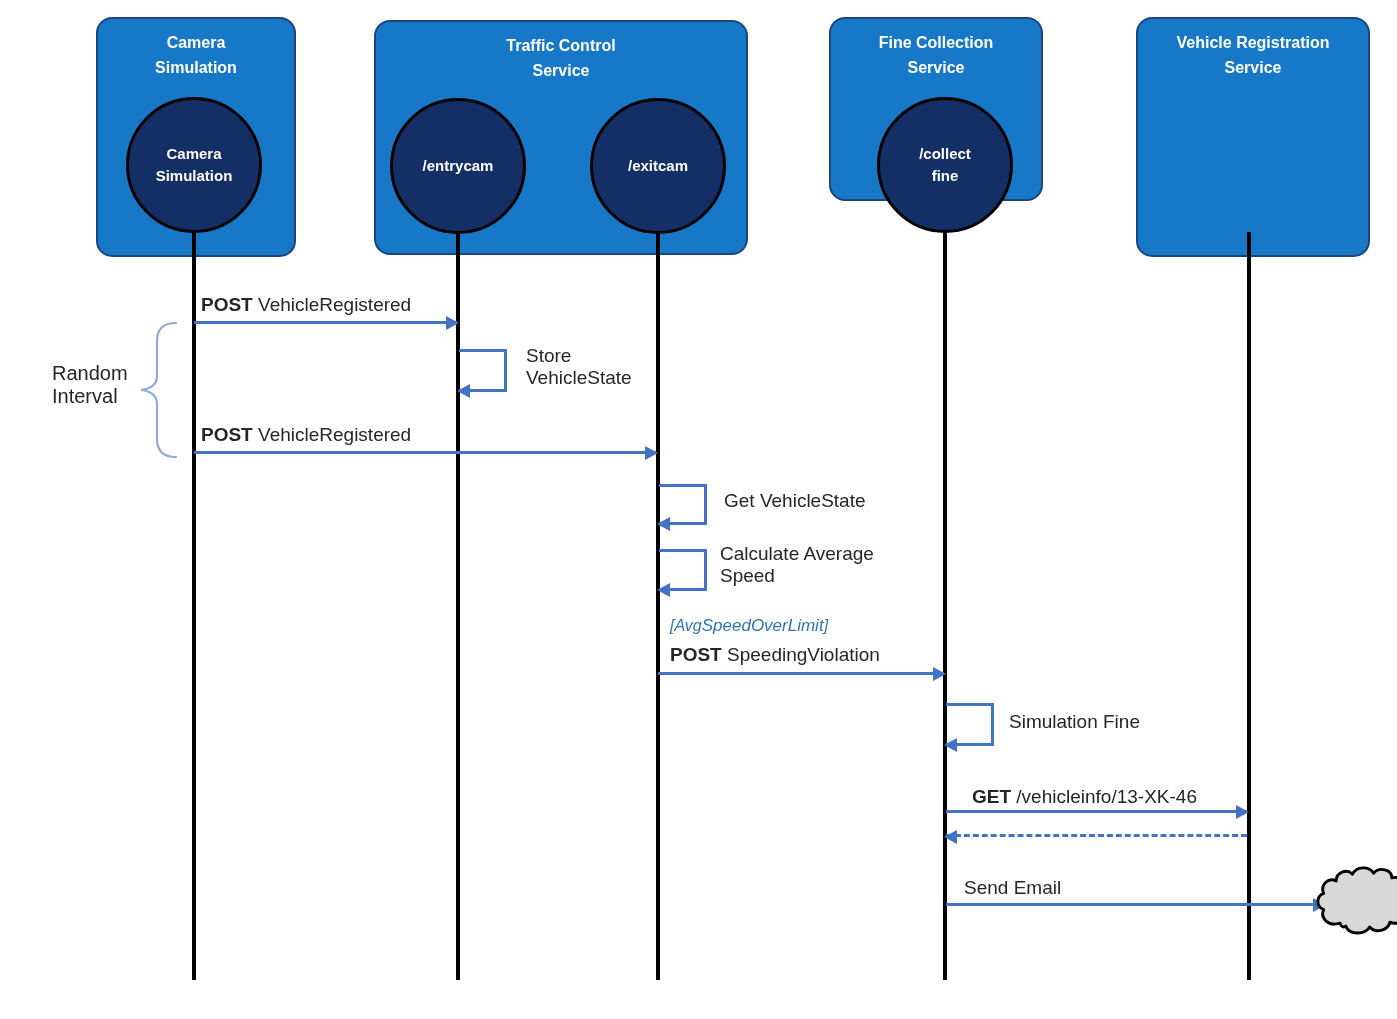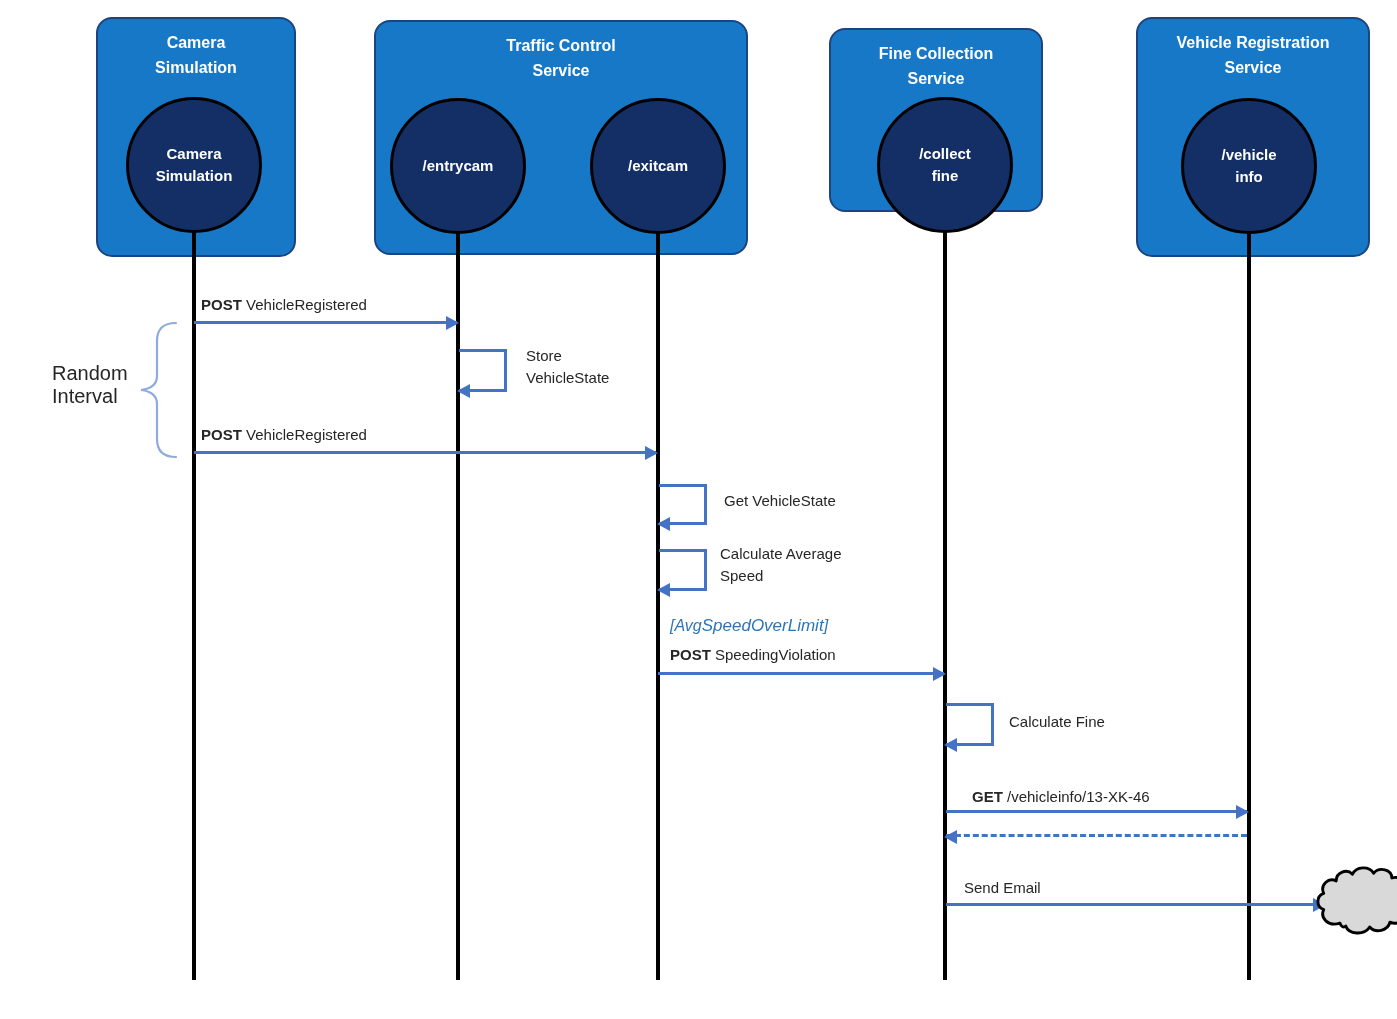--- a/index.html
+++ b/index.html
@@ -48,21 +48,21 @@
   .selfloop{
     position:absolute; box-sizing:border-box;
     border:3px solid var(--arrow); border-left:none;
   }
   .selfloop .head{
     position:absolute; left:-2px; bottom:-8.5px; width:0; height:0;
     border-top:7px solid transparent; border-bottom:7px solid transparent;
     border-right:13px solid var(--arrow);
   }
   
-  .msg-label{position:absolute; font-size:15px; line-height:22px; white-space:nowrap; color:var(--text);}
+  .msg-label{position:absolute; font-size:19px; line-height:22px; white-space:nowrap; color:var(--text);}
   .msg-label b{font-weight:bold;}
   .msg-label .line{display:block; white-space:nowrap;}
   .guard-label{
     position:absolute; color:var(--guard); font-style:italic; white-space:nowrap;
     font-size:17px; line-height:22px;
   }
   .guard-label .sm{font-size:16px;}
   .note-label{position:absolute; font-size:20px; line-height:23px; color:var(--text);}
   .note-label span{display:block;}
   .shape{position:absolute;}
@@ -79,21 +79,21 @@
     </div>
   </div>
 
   <div class="actor-box" style="left:338px;top:20px;width:374px;height:235px">
     <div class="actor-title">
       <span>Traffic Control</span>
       <span>Service</span>
     </div>
   </div>
 
-  <div class="actor-box" style="left:793px;top:28px;width:214px;height:184px">
+  <div class="actor-box" style="left:793px;top:17px;width:214px;height:184px">
     <div class="actor-title">
       <span>Fine Collection</span>
       <span>Service</span>
     </div>
   </div>
 
   <div class="actor-box" style="left:1100px;top:17px;width:234px;height:240px">
     <div class="actor-title">
       <span>Vehicle Registration</span>
       <span>Service</span>
@@ -106,24 +106,20 @@
   </div>
   <div class="endpoint" style="left:554px;top:98px">
     <span>/exitcam</span>
   </div>
   <div class="endpoint" style="left:354px;top:98px">
     <span>/entrycam</span>
   </div>
   <div class="endpoint" style="left:841px;top:97px">
     <span>/collect</span>
     <span>fine</span>
-  </div>
-  <div class="endpoint" style="left:1145px;top:98px">
-    <span>/vehicle</span>
-    <span>info</span>
   </div>
 
   <div class="lifeline" style="left:156px;top:231px;height:749px"></div>
   <div class="lifeline" style="left:420px;top:232px;height:748px"></div>
   <div class="lifeline" style="left:620px;top:232px;height:748px"></div>
   <div class="lifeline" style="left:907px;top:231px;height:749px"></div>
   <div class="lifeline" style="left:1211px;top:232px;height:748px"></div>
 
   <div class="msg-label" style="left:165px;top:294px">
     <b>POST</b>
@@ -180,21 +176,21 @@
     <span>SpeedingViolation</span>
   </div>
   <div class="arrow to-right" style="left:622px;top:672px;width:286px">
     <div class="head"></div>
   </div>
 
   <div class="selfloop" style="left:910px;top:703px;width:48px;height:43px">
     <div class="head"></div>
   </div>
   <div class="msg-label" style="left:973px;top:711px">
-    <span>Calculate Fine</span>
+    <span>Simulation Fine</span>
   </div>
 
   <div class="msg-label" style="left:936px;top:786px">
     <b>GET</b>
     <span>/vehicleinfo/13-XK-46</span>
   </div>
   <div class="arrow to-right" style="left:910px;top:810px;width:301px">
     <div class="head"></div>
   </div>
 

